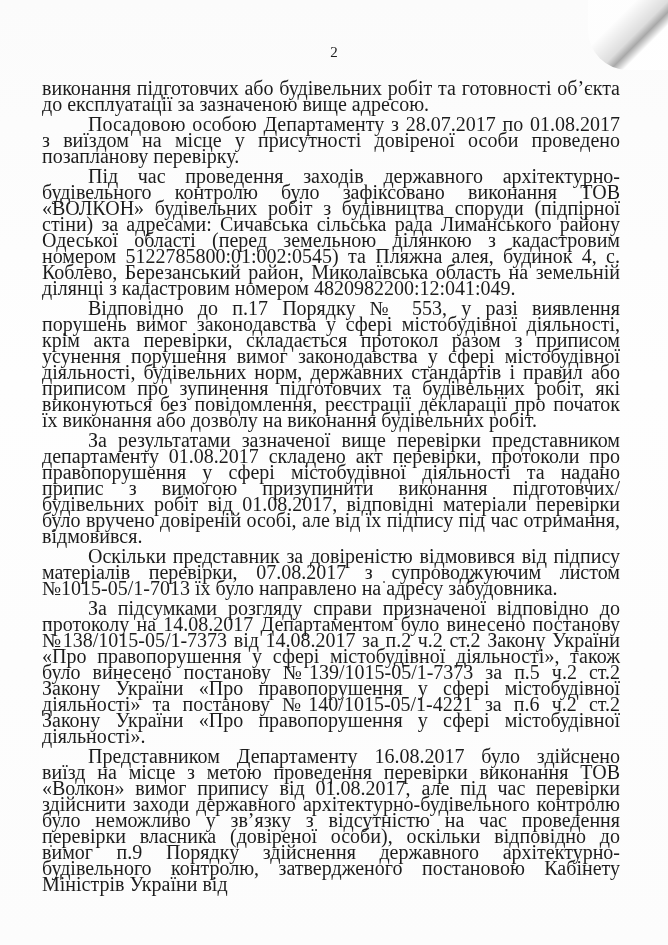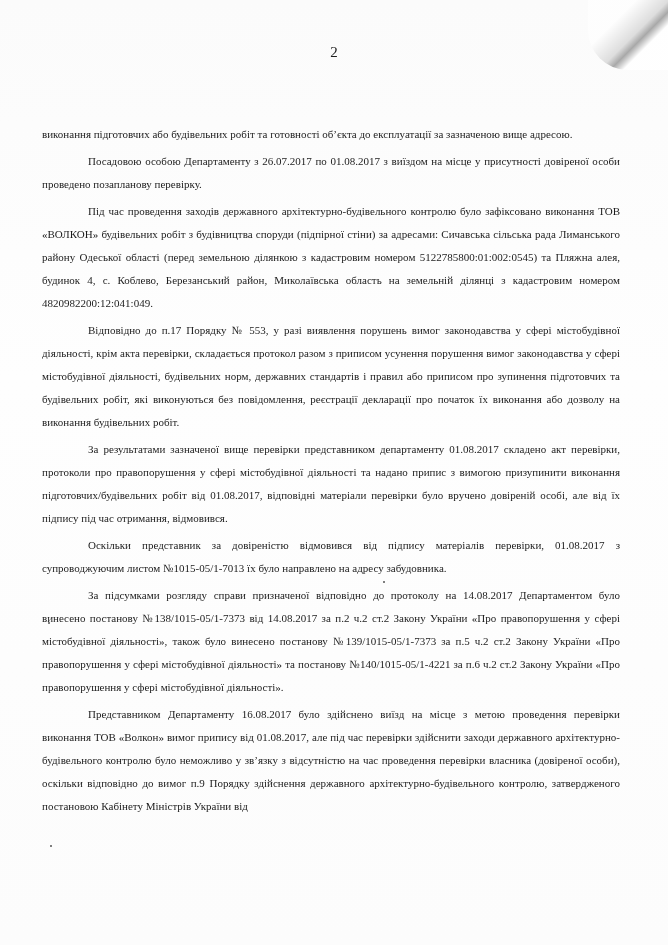--- a/index.html
+++ b/index.html
@@ -20,43 +20,43 @@
     transform: rotate(0deg);
     border-radius: 0 0 0 40px;
     opacity: 0.85;
   }
   .page-number {
     position: absolute; top: 44px; left: 0; width: 668px; text-align: center;
     font-size: 15px;
   }
   .text {
     position: absolute; left: 42px; top: 80px; width: 578px;
-    font-size: 11px; line-height: 23px; margin-top: 43px;
+    font-size: 20px; line-height: 16px;
   }
   .para { margin: 0 0 4px 0; text-align: justify; }
   .para.indent { text-indent: 46px; }
   .dot {
     position: absolute; width: 2px; height: 2px; background: #555; border-radius: 1px;
   }
 </style>
 </head>
 <body>
 
 <div class="page">
   <div class="corner-fold"></div>
 
   <div class="page-number">2</div>
 
   <div class="text">
     <p class="para">виконання підготовчих або будівельних робіт та готовності об’єкта до експлуатації за зазначеною вище адресою.</p>
-    <p class="para indent">Посадовою особою Департаменту з 26.07.2017 по 01.08.2017 з виїздом на місце у присутності довіреної особи проведено позапланову перевірку.</p>
+    <p class="para indent">Посадовою особою Департаменту з 28.07.2017 по 01.08.2017 з виїздом на місце у присутності довіреної особи проведено позапланову перевірку.</p>
     <p class="para indent">Під час проведення заходів державного архітектурно-будівельного контролю було зафіксовано виконання ТОВ «ВОЛКОН» будівельних робіт з будівництва споруди (підпірної стіни) за адресами: Сичавська сільська рада Лиманського району Одеської області (перед земельною ділянкою з кадастровим номером 5122785800:01:002:0545) та Пляжна алея, будинок 4, с. Коблево, Березанський район, Миколаївська область на земельній ділянці з кадастровим номером 4820982200:12:041:049.</p>
     <p class="para indent">Відповідно до п.17 Порядку № 553, у разі виявлення порушень вимог законодавства у сфері містобудівної діяльності, крім акта перевірки, складається протокол разом з приписом усунення порушення вимог законодавства у сфері містобудівної діяльності, будівельних норм, державних стандартів і правил або приписом про зупинення підготовчих та будівельних робіт, які виконуються без повідомлення, реєстрації декларації про початок їх виконання або дозволу на виконання будівельних робіт.</p>
     <p class="para indent">За результатами зазначеної вище перевірки представником департаменту 01.08.2017 складено акт перевірки, протоколи про правопорушення у сфері містобудівної діяльності та надано припис з вимогою призупинити виконання підготовчих/будівельних робіт від 01.08.2017, відповідні матеріали перевірки було вручено довіреній особі, але від їх підпису під час отримання, відмовився.</p>
-    <p class="para indent">Оскільки представник за довіреністю відмовився від підпису матеріалів перевірки, 01.08.2017 з супроводжуючим листом №1015-05/1-7013 їх було направлено на адресу забудовника.</p>
+    <p class="para indent">Оскільки представник за довіреністю відмовився від підпису матеріалів перевірки, 07.08.2017 з супроводжуючим листом №1015-05/1-7013 їх було направлено на адресу забудовника.</p>
     <p class="para indent">За підсумками розгляду справи призначеної відповідно до протоколу на 14.08.2017 Департаментом було винесено постанову №138/1015-05/1-7373 від 14.08.2017 за п.2 ч.2 ст.2 Закону України «Про правопорушення у сфері містобудівної діяльності», також було винесено постанову №139/1015-05/1-7373 за п.5 ч.2 ст.2 Закону України «Про правопорушення у сфері містобудівної діяльності» та постанову №140/1015-05/1-4221 за п.6 ч.2 ст.2 Закону України «Про правопорушення у сфері містобудівної діяльності».</p>
     <p class="para indent">Представником Департаменту 16.08.2017 було здійснено виїзд на місце з метою проведення перевірки виконання ТОВ «Волкон» вимог припису від 01.08.2017, але під час перевірки здійснити заходи державного архітектурно-будівельного контролю було неможливо у зв’язку з відсутністю на час проведення перевірки власника (довіреної особи), оскільки відповідно до вимог п.9 Порядку здійснення державного архітектурно-будівельного контролю, затвердженого постановою Кабінету Міністрів України від</p>
   </div>
 
   <div class="dot" style="left:383px; top:581px;"></div>
   <div class="dot" style="left:48px; top:622px;"></div>
   <div class="dot" style="left:50px; top:845px;"></div>
 </div>
 
 </body></html>

